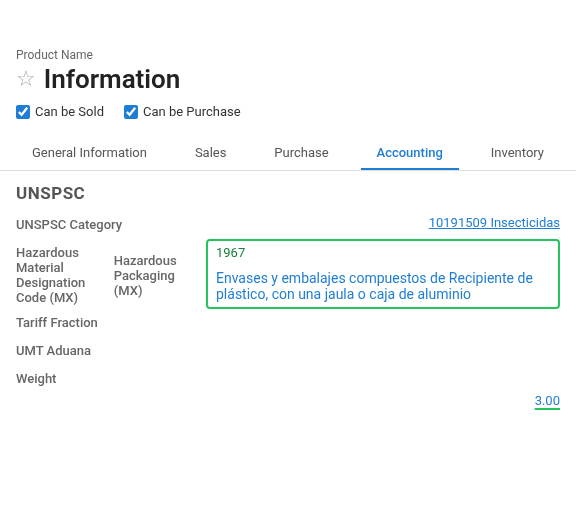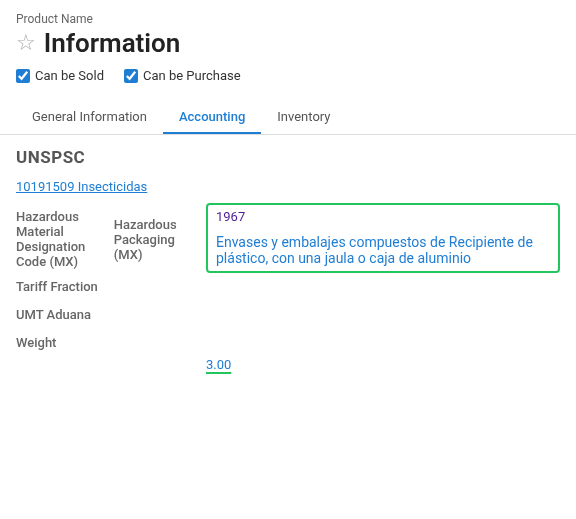--- a/index.html
+++ b/index.html
@@ -6,20 +6,21 @@
     body {
       font-family: -apple-system, BlinkMacSystemFont, 'Segoe UI', Roboto, sans-serif;
       font-size: 13px;
       color: #333;
       background: #fff;
       width: 576px;
       min-height: 519px;
     }
     .header-section {
       padding: 12px 16px 8px 16px;
+      margin-top: 36px;
     }
     .product-name-label {
       font-size: 12px;
       color: #666;
       margin-bottom: 2px;
     }
     .product-title-row {
       display: flex;
       align-items: center;
       gap: 8px;
@@ -51,20 +52,21 @@
     }
     .checkbox-item input[type="checkbox"] {
       width: 14px;
       height: 14px;
       accent-color: #1f7ed4;
     }
     .tabs-bar {
       display: flex;
       border-bottom: 1px solid #ddd;
       padding: 0 16px;
+      justify-content: space-between;
     }
     .tab {
       padding: 8px 16px;
       font-size: 13px;
       color: #555;
       cursor: pointer;
       border-bottom: 2px solid transparent;
       white-space: nowrap;
       user-select: none;
     }
@@ -95,36 +97,37 @@
       min-width: 190px;
       font-size: 13px;
       color: #666;
       padding-top: 2px;
       font-weight: 500;
     }
     .field-value {
       flex: 1;
       font-size: 13px;
       color: #333;
+      text-align: right;
     }
     .field-value.link {
       color: #1f7ed4;
       text-decoration: underline;
       cursor: pointer;
     }
     .highlighted-box {
       border: 2px solid #22c55e;
       border-radius: 4px;
       padding: 4px 8px;
       background: #fff;
       flex: 1;
     }
     .highlighted-box .val-line {
       font-size: 13px;
-      color: #4c1d95;
+      color: #15803d;
       margin-bottom: 10px;
     }
     .highlighted-box .val-line2 {
       font-size: 14px;
       color: #1f7ed4;
     }
     .weight-value {
       color: #1f7ed4;
       text-decoration: underline;
       text-decoration-color: #22c55e;
@@ -172,28 +175,31 @@
     </label>
     <label class="checkbox-item">
       <input type="checkbox" checked="" style="">
       <span>Can be Purchase</span>
     </label>
   </div>
 </div>
 
 <div class="tabs-bar">
   <div class="tab">General Information</div>
+  <div class="tab">Sales</div>
+  <div class="tab">Purchase</div>
   <div class="tab active">Accounting</div>
   <div class="tab">Inventory</div>
 </div>
 
 <div class="content-area">
   <div class="section-header">UNSPSC</div>
 
   <div class="field-row">
+    <span class="field-label">UNSPSC Category</span>
     <span class="field-value link">10191509 Insecticidas</span>
   </div>
 
   <div class="haz-fields">
     <div class="haz-label-col">
       <div class="haz-label-item">Hazardous Material<br>Designation Code (MX)</div>
       <div class="haz-label-item">Hazardous Packaging<br>(MX)</div>
     </div>
     <div class="highlighted-box">
       <div class="val-line">1967</div>

